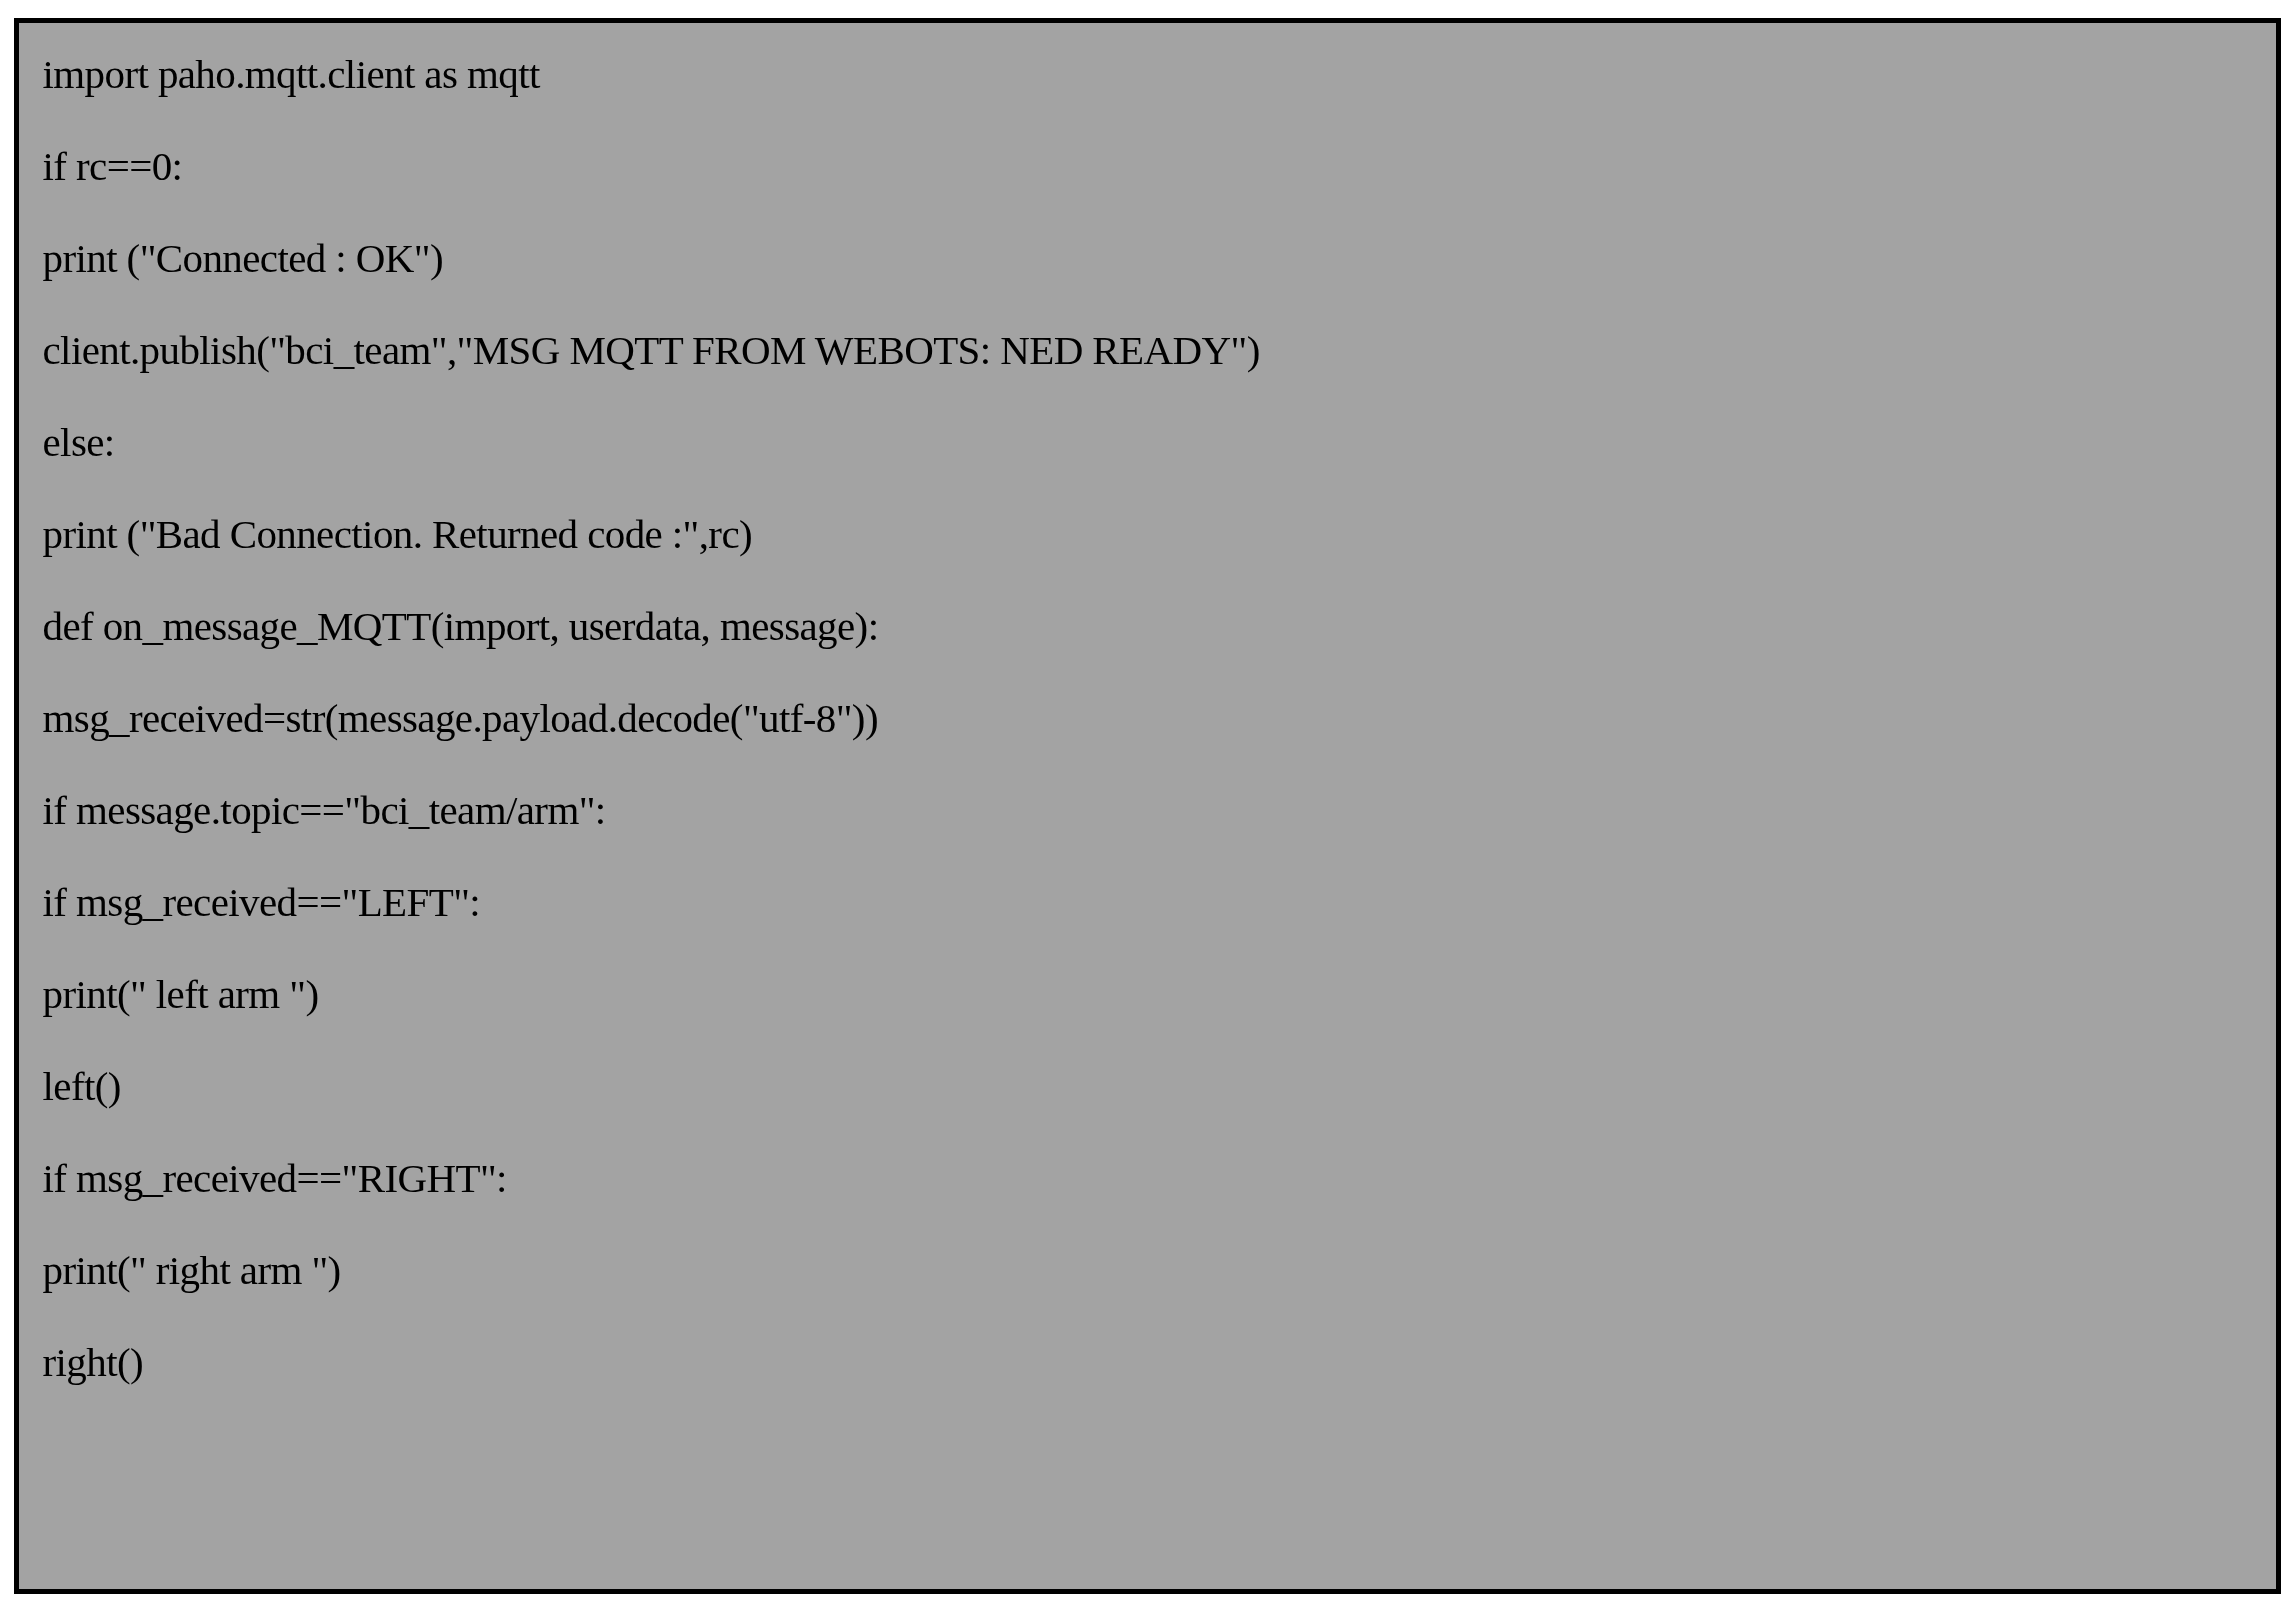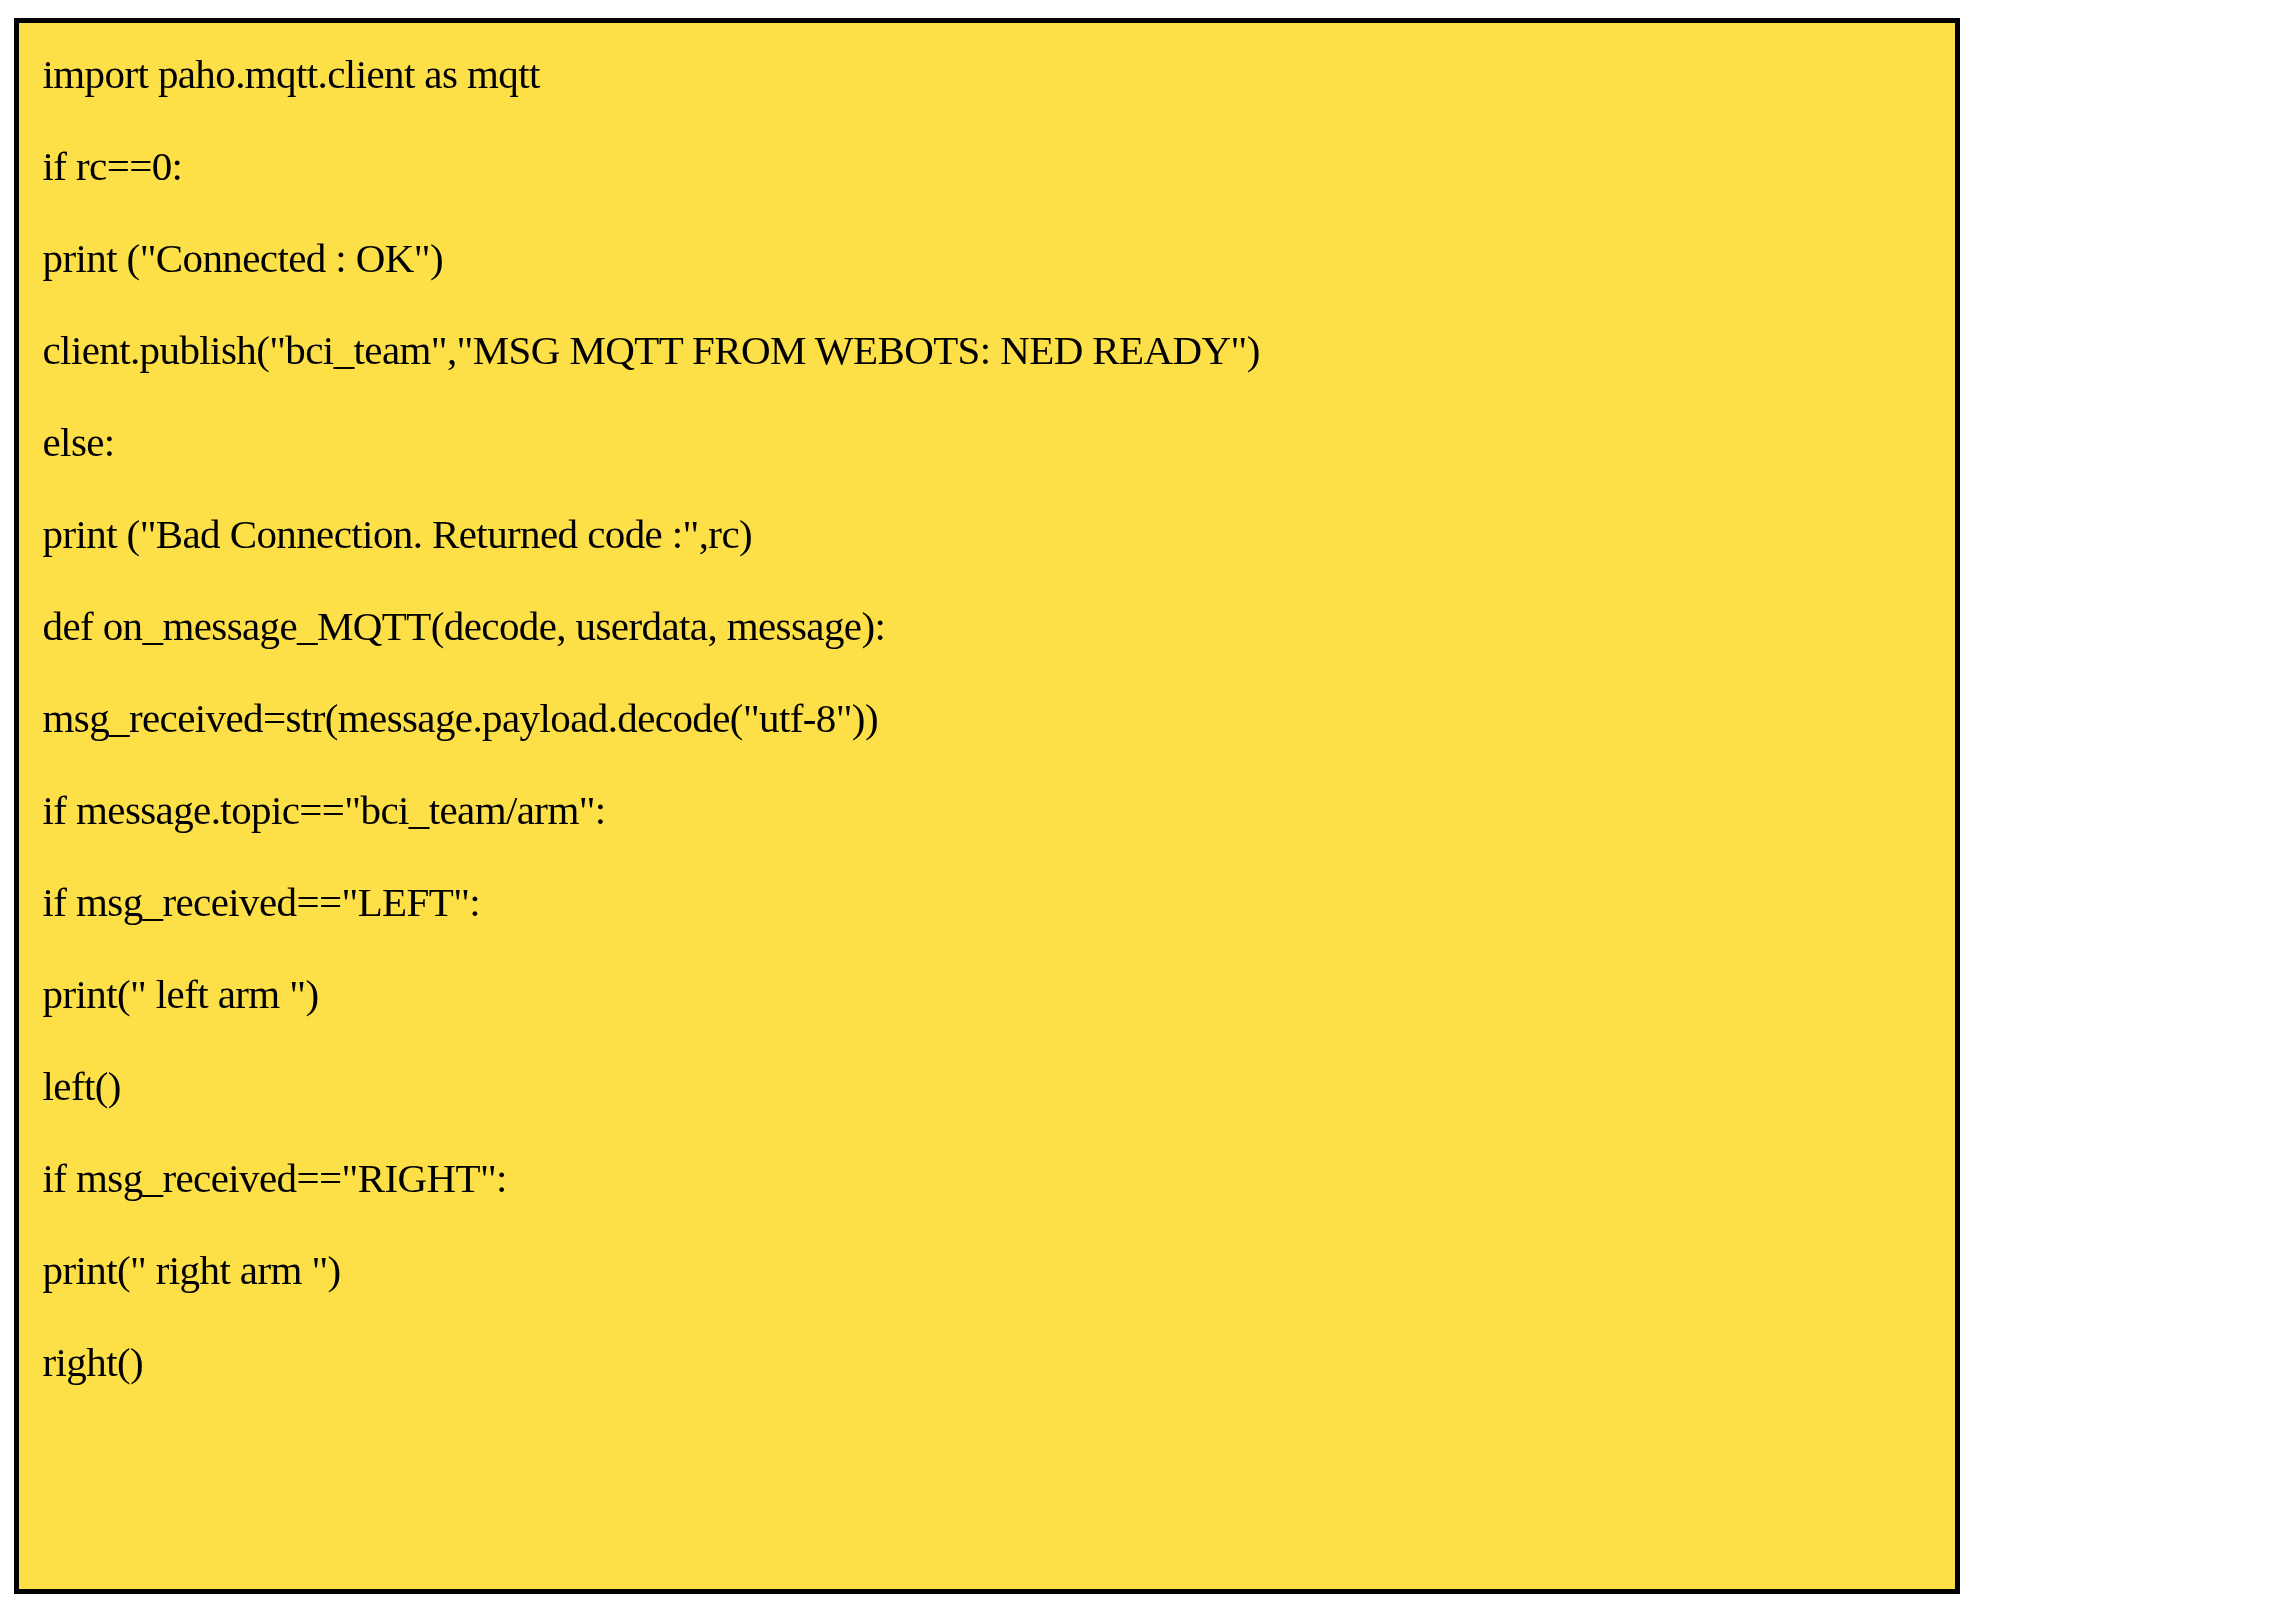--- a/index.html
+++ b/index.html
@@ -11,25 +11,25 @@
     width: 2295px;
     height: 1620px;
     position: relative;
     font-family: "Liberation Serif", "DejaVu Serif", serif;
     color: #000000;
   }
   .code-box {
     position: absolute;
     left: 13.5px;
     top: 18px;
-    width: 1946px;
+    width: 2267px;
     height: 1576px;
     box-sizing: border-box;
     border: 5.8px solid #000000;
-    background: #fde047;
+    background: #a3a3a3;
     padding: 5.1px 15.4px 0 24px;
     overflow: hidden;
   }
   .code-line {
     font-size: 41px;
     letter-spacing: -0.6px;
     line-height: 92px;
     white-space: pre;
     color: #000000;
   }
@@ -37,21 +37,21 @@
 </head>
 <body>
 
 <div class="code-box">
   <div class="code-line">import paho.mqtt.client as mqtt</div>
   <div class="code-line">if rc==0:</div>
   <div class="code-line">print ("Connected : OK")</div>
   <div class="code-line">client.publish("bci_team","MSG MQTT FROM WEBOTS: NED READY")</div>
   <div class="code-line">else:</div>
   <div class="code-line">print ("Bad Connection. Returned code :",rc)</div>
-  <div class="code-line">def on_message_MQTT(decode, userdata, message):</div>
+  <div class="code-line">def on_message_MQTT(import, userdata, message):</div>
   <div class="code-line">msg_received=str(message.payload.decode("utf-8"))</div>
   <div class="code-line">if message.topic=="bci_team/arm":</div>
   <div class="code-line">if msg_received=="LEFT":</div>
   <div class="code-line">print(" left arm ")</div>
   <div class="code-line">left()</div>
   <div class="code-line">if msg_received=="RIGHT":</div>
   <div class="code-line">print(" right arm ")</div>
   <div class="code-line">right()</div>
 </div>
 

